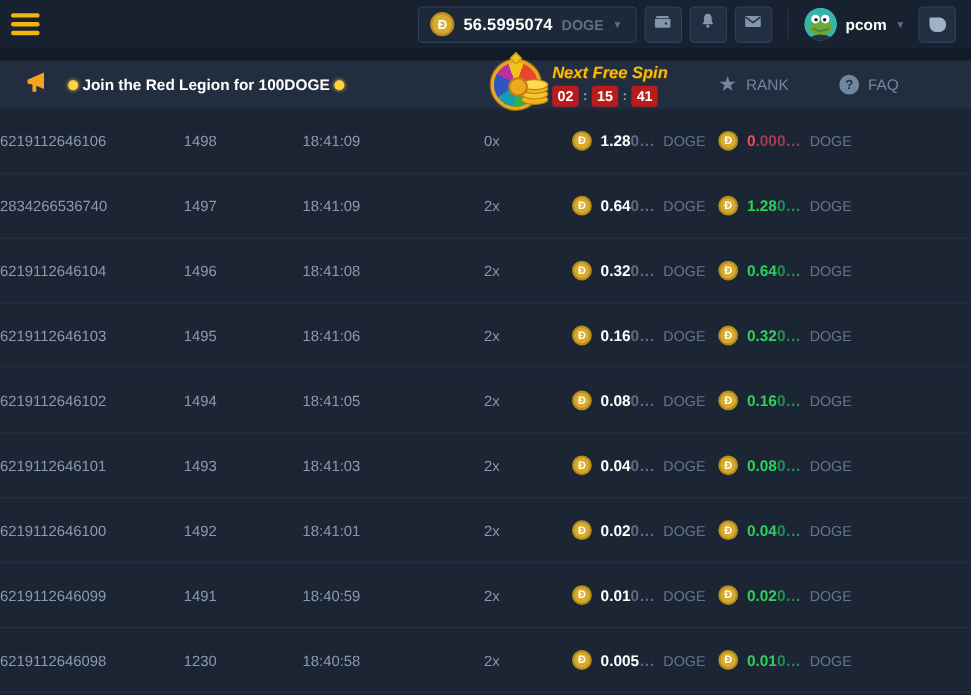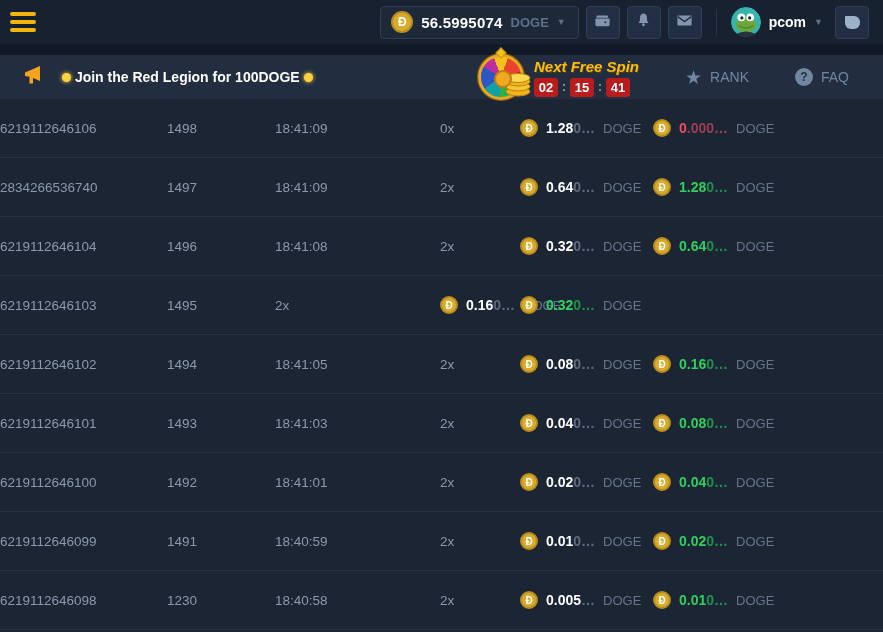--- a/index.html
+++ b/index.html
@@ -45,21 +45,21 @@
   .avatar { width:30px; height:30px; border-radius:50%; overflow:hidden; flex:0 0 auto; }
   .user-name { color:#fff; font-weight:bold; font-size:14px; }
   .chat-btn { margin-left:12px; }
   .chat-shape { width:15px; height:13px; background:#9db1c9; border-radius:1px 6px 6px 6px; }
 
   
   .gap-strip { height:11px; background:#121a27; }
   .announce {
     height:44px; background:#222e3f;
     display:flex; align-items:center;
-    padding:0 34px 0 22px;
+    padding:0 66px 0 22px;
   }
   .announce-left { display:flex; align-items:center; gap:14px; flex:1; min-width:0; }
   .bulb { width:9px; height:9px; background:#ffd23e; border-radius:50%;
           box-shadow:0 0 4px #ffd23e; display:inline-block; flex:0 0 auto; }
   .announce-text { color:#fff; font-weight:bold; font-size:14px; white-space:nowrap; }
   .announce-right { display:flex; align-items:center; gap:46px; }
   .spin-widget { display:flex; align-items:center; gap:10px; cursor:pointer; position:relative; }
   .wheel {
     width:46px; height:46px; border-radius:50%; position:relative; flex:0 0 auto;
     border:3px solid #e9a722; box-shadow:0 0 0 1px #8a5f0e;
@@ -289,20 +289,21 @@
       </div>
       <div class="cell amount">
         <span class="coin sm">Đ</span>
         <span class="amt win"><span class="main">0.64</span><span class="dim">0…</span></span>
         <span class="cur">DOGE</span>
       </div>
     </div>
     <div class="bet-row">
       <div class="cell id">6219112646103</div>
       <div class="cell round">1495</div>
+      <div class="cell time">18:41:06</div>
       <div class="cell mult">2x</div>
       <div class="cell amount">
         <span class="coin sm">Đ</span>
         <span class="amt"><span class="main">0.16</span><span class="dim">0…</span></span>
         <span class="cur">DOGE</span>
       </div>
       <div class="cell amount">
         <span class="coin sm">Đ</span>
         <span class="amt win"><span class="main">0.32</span><span class="dim">0…</span></span>
         <span class="cur">DOGE</span>

